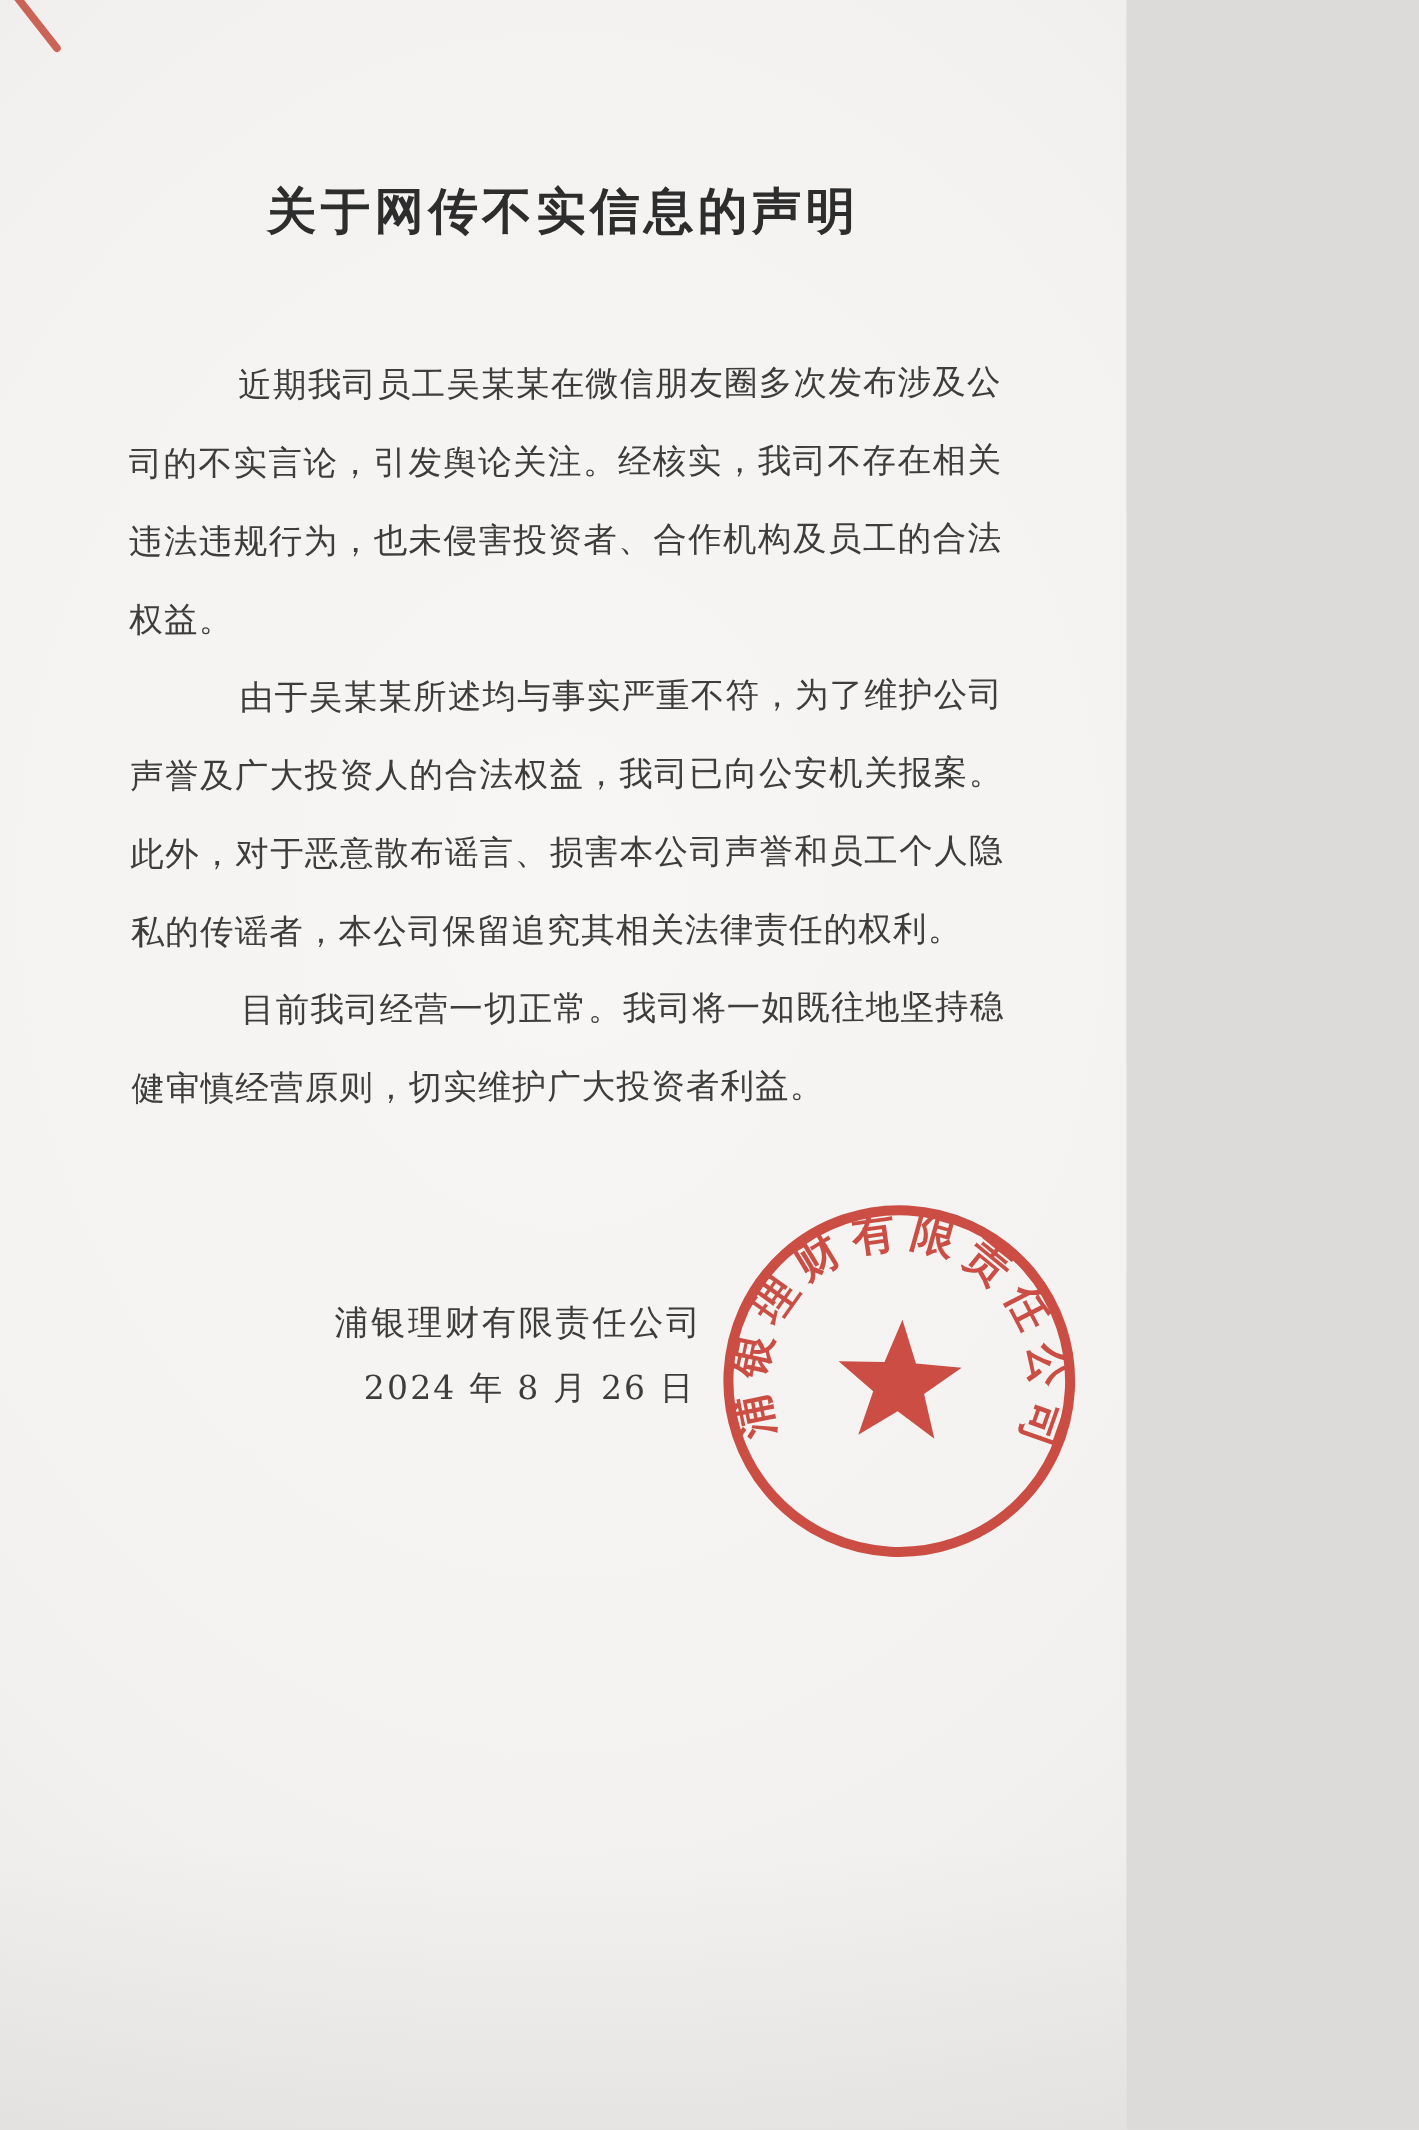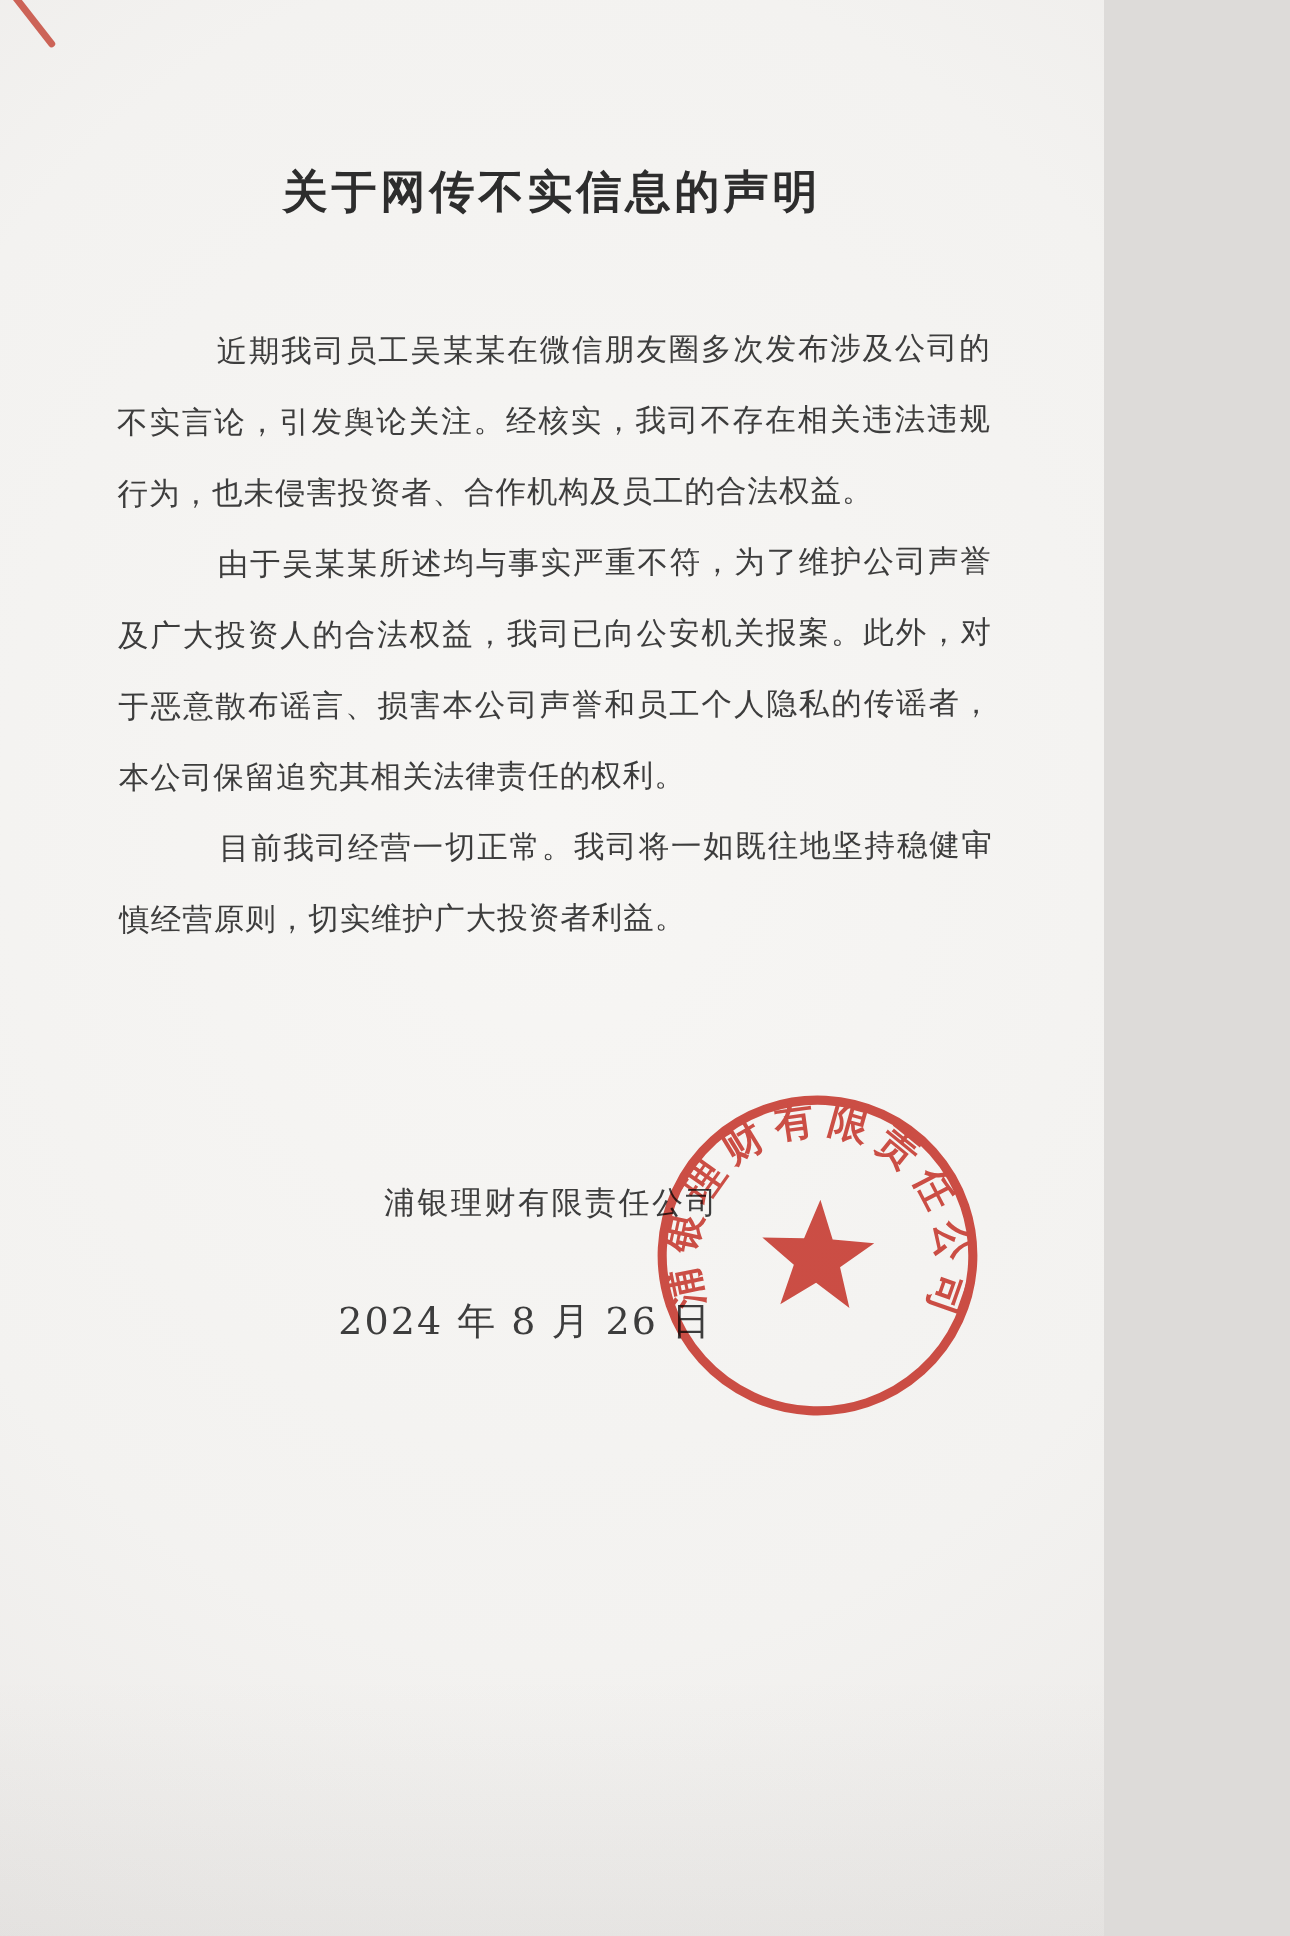--- a/index.html
+++ b/index.html
@@ -1,18 +1,18 @@
 <!DOCTYPE html>
 <html><head>
 <meta charset="utf-8">
 <style>
   html, body { margin: 0; padding: 0; background: #dddbd9; }
   .page {
     position: relative;
-    width: 1104px;
+    width: 1024px;
     height: 1936px;
     overflow: hidden;
     background:
       radial-gradient(ellipse 120% 80% at 50% 42%, #f7f6f4 0%, #f3f2f0 55%, #eceae8 85%, #e3e1df 100%);
     font-family: "DejaVu Serif", "Liberation Serif", serif;
     color: #3c3c3c;
   }
   .page::after {
     content: "";
     position: absolute; left: 0; right: 0; bottom: 0; height: 260px;
@@ -52,23 +52,23 @@
     position: absolute;
     top: 1182px;
     right: 385px;
     font-size: 31px;
     letter-spacing: 2.5px;
     white-space: nowrap;
     color: #3d3d3d;
   }
   .sig-date {
     position: absolute;
-    top: 1296px;
+    top: 1242px;
     right: 392px;
-    font-size: 38px;
+    font-size: 30px;
     letter-spacing: 2px;
     white-space: nowrap;
     color: #3d3d3d;
   }
   .seal {
     position: absolute;
     left: 650px;
     top: 1088px;
     width: 335px;
     height: 335px;

